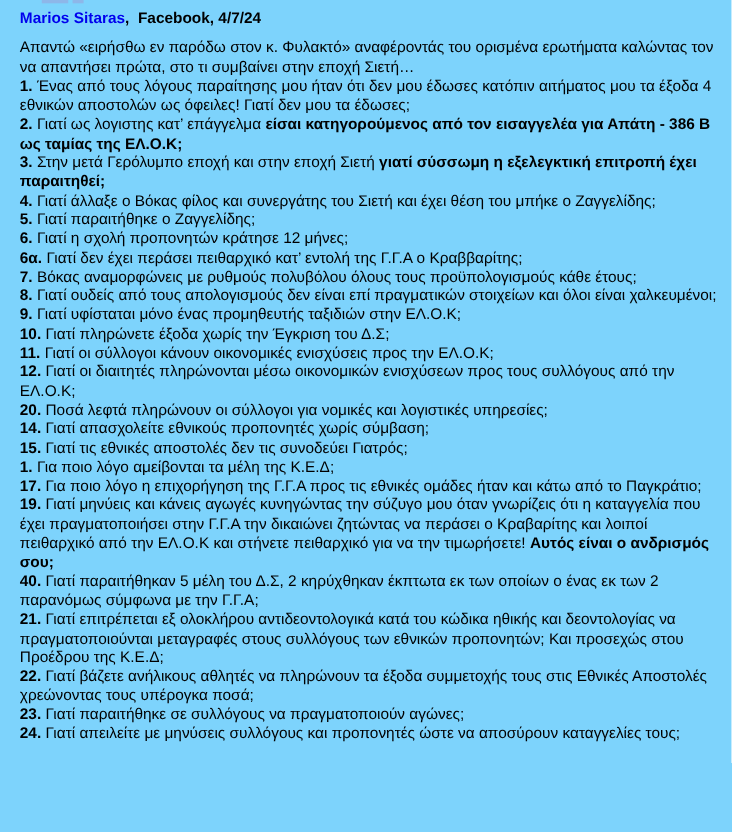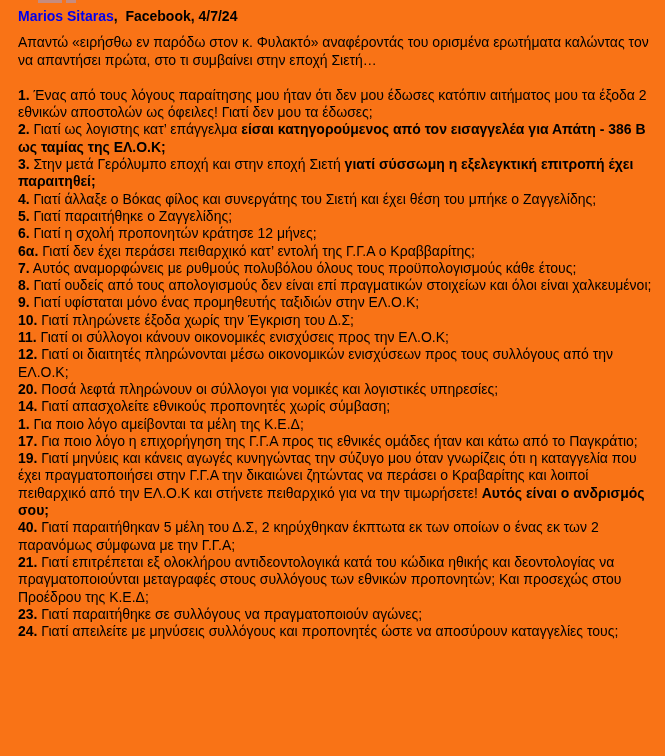--- a/index.html
+++ b/index.html
@@ -30,54 +30,56 @@
   }
   .artifact.a1 { left: 38px; width: 24px; }
   .artifact.a2 { left: 66px; width: 10px; }
   .header-line {
     font-weight: bold;
     margin: 0 0 9px 0;
     white-space: pre;
   }
   .author { color: #0000ee; }
   .intro {
-    margin: 0 0 18px 0;
+    margin: 0 0 1px 0;
   }
   .list { margin: 0; }
   .item { margin: 0; }
   .b { font-weight: bold; }
 </style>
 </head>
 <body>
 
-<div class="page" style="color: rgb(0, 0, 0); background: #f97316;">
+<div class="page" style="color: rgb(0, 0, 0); background: #7dd3fc;">
   <div class="artifact a1"></div>
   <div class="artifact a2"></div>
 
   <div class="header-line"><span class="author" style="color: rgb(0, 0, 238);">Marios Sitaras</span><span>,  Facebook, 4/7/24</span></div>
 
   <div class="intro">Απαντώ «ειρήσθω εν παρόδω στον κ. Φυλακτό» αναφέροντάς του ορισμένα ερωτήματα καλώντας τον να απαντήσει πρώτα, στο τι συμβαίνει στην εποχή Σιετή…</div>
 
   <div class="list">
-      <div class="item"><span class="b">1.</span><span> Ένας από τους λόγους παραίτησης μου ήταν ότι δεν μου έδωσες κατόπιν αιτήματος μου τα έξοδα 2 εθνικών αποστολών ως όφειλες! Γιατί δεν μου τα έδωσες;</span></div>
+      <div class="item"><span class="b">1.</span><span> Ένας από τους λόγους παραίτησης μου ήταν ότι δεν μου έδωσες κατόπιν αιτήματος μου τα έξοδα 4 εθνικών αποστολών ως όφειλες! Γιατί δεν μου τα έδωσες;</span></div>
       <div class="item"><span class="b">2.</span><span> Γιατί ως λογιστης κατ’ επάγγελμα </span><span class="b">είσαι κατηγορούμενος από τον εισαγγελέα για Απάτη - 386 Β ως ταμίας της ΕΛ.Ο.Κ;</span></div>
       <div class="item"><span class="b">3.</span><span> Στην μετά Γερόλυμπο εποχή και στην εποχή Σιετή </span><span class="b">γιατί σύσσωμη η εξελεγκτική επιτροπή έχει παραιτηθεί;</span></div>
       <div class="item"><span class="b">4.</span><span> Γιατί άλλαξε ο Βόκας φίλος και συνεργάτης του Σιετή και έχει θέση του μπήκε ο Ζαγγελίδης;</span></div>
       <div class="item"><span class="b">5.</span><span> Γιατί παραιτήθηκε ο Ζαγγελίδης;</span></div>
       <div class="item"><span class="b">6.</span><span> Γιατί η σχολή προπονητών κράτησε 12 μήνες;</span></div>
       <div class="item"><span class="b">6α.</span><span> Γιατί δεν έχει περάσει πειθαρχικό κατ’ εντολή της Γ.Γ.Α ο Κραββαρίτης;</span></div>
-      <div class="item"><span class="b">7.</span><span> Αυτός αναμορφώνεις με ρυθμούς πολυβόλου όλους τους προϋπολογισμούς κάθε έτους;</span></div>
+      <div class="item"><span class="b">7.</span><span> Βόκας αναμορφώνεις με ρυθμούς πολυβόλου όλους τους προϋπολογισμούς κάθε έτους;</span></div>
       <div class="item"><span class="b">8.</span><span> Γιατί ουδείς από τους απολογισμούς δεν είναι επί πραγματικών στοιχείων και όλοι είναι χαλκευμένοι;</span></div>
       <div class="item"><span class="b">9.</span><span> Γιατί υφίσταται μόνο ένας προμηθευτής ταξιδιών στην ΕΛ.Ο.Κ;</span></div>
       <div class="item"><span class="b">10.</span><span> Γιατί πληρώνετε έξοδα χωρίς την Έγκριση του Δ.Σ;</span></div>
       <div class="item"><span class="b">11.</span><span> Γιατί οι σύλλογοι κάνουν οικονομικές ενισχύσεις προς την ΕΛ.Ο.Κ;</span></div>
       <div class="item"><span class="b">12.</span><span> Γιατί οι διαιτητές πληρώνονται μέσω οικονομικών ενισχύσεων προς τους συλλόγους από την ΕΛ.Ο.Κ;</span></div>
       <div class="item"><span class="b">20.</span><span> Ποσά λεφτά πληρώνουν οι σύλλογοι για νομικές και λογιστικές υπηρεσίες;</span></div>
       <div class="item"><span class="b">14.</span><span> Γιατί απασχολείτε εθνικούς προπονητές χωρίς σύμβαση;</span></div>
+      <div class="item"><span class="b">15.</span><span> Γιατί τις εθνικές αποστολές δεν τις συνοδεύει Γιατρός;</span></div>
       <div class="item"><span class="b">1.</span><span> Για ποιο λόγο αμείβονται τα μέλη της Κ.Ε.Δ;</span></div>
       <div class="item"><span class="b">17.</span><span> Για ποιο λόγο η επιχορήγηση της Γ.Γ.Α προς τις εθνικές ομάδες ήταν και κάτω από το Παγκράτιο;</span></div>
       <div class="item"><span class="b">19.</span><span> Γιατί μηνύεις και κάνεις αγωγές κυνηγώντας την σύζυγο μου όταν γνωρίζεις ότι η καταγγελία που έχει πραγματοποιήσει στην Γ.Γ.Α την δικαιώνει ζητώντας να περάσει ο Κραβαρίτης και λοιποί πειθαρχικό από την ΕΛ.Ο.Κ και στήνετε πειθαρχικό για να την τιμωρήσετε! </span><span class="b">Αυτός είναι ο ανδρισμός σου;</span></div>
       <div class="item"><span class="b">40.</span><span> Γιατί παραιτήθηκαν 5 μέλη του Δ.Σ, 2 κηρύχθηκαν έκπτωτα εκ των οποίων ο ένας εκ των 2 παρανόμως σύμφωνα με την Γ.Γ.Α;</span></div>
       <div class="item"><span class="b">21.</span><span> Γιατί επιτρέπεται εξ ολοκλήρου αντιδεοντολογικά κατά του κώδικα ηθικής και δεοντολογίας να πραγματοποιούνται μεταγραφές στους συλλόγους των εθνικών προπονητών; Και προσεχώς στου Προέδρου της Κ.Ε.Δ;</span></div>
+      <div class="item"><span class="b">22.</span><span> Γιατί βάζετε ανήλικους αθλητές να πληρώνουν τα έξοδα συμμετοχής τους στις Εθνικές Αποστολές χρεώνοντας τους υπέρογκα ποσά;</span></div>
       <div class="item"><span class="b">23.</span><span> Γιατί παραιτήθηκε σε συλλόγους να πραγματοποιούν αγώνες;</span></div>
       <div class="item"><span class="b">24.</span><span> Γιατί απειλείτε με μηνύσεις συλλόγους και προπονητές ώστε να αποσύρουν καταγγελίες τους;</span></div>
     </div>
 </div>
 
 </body></html>

